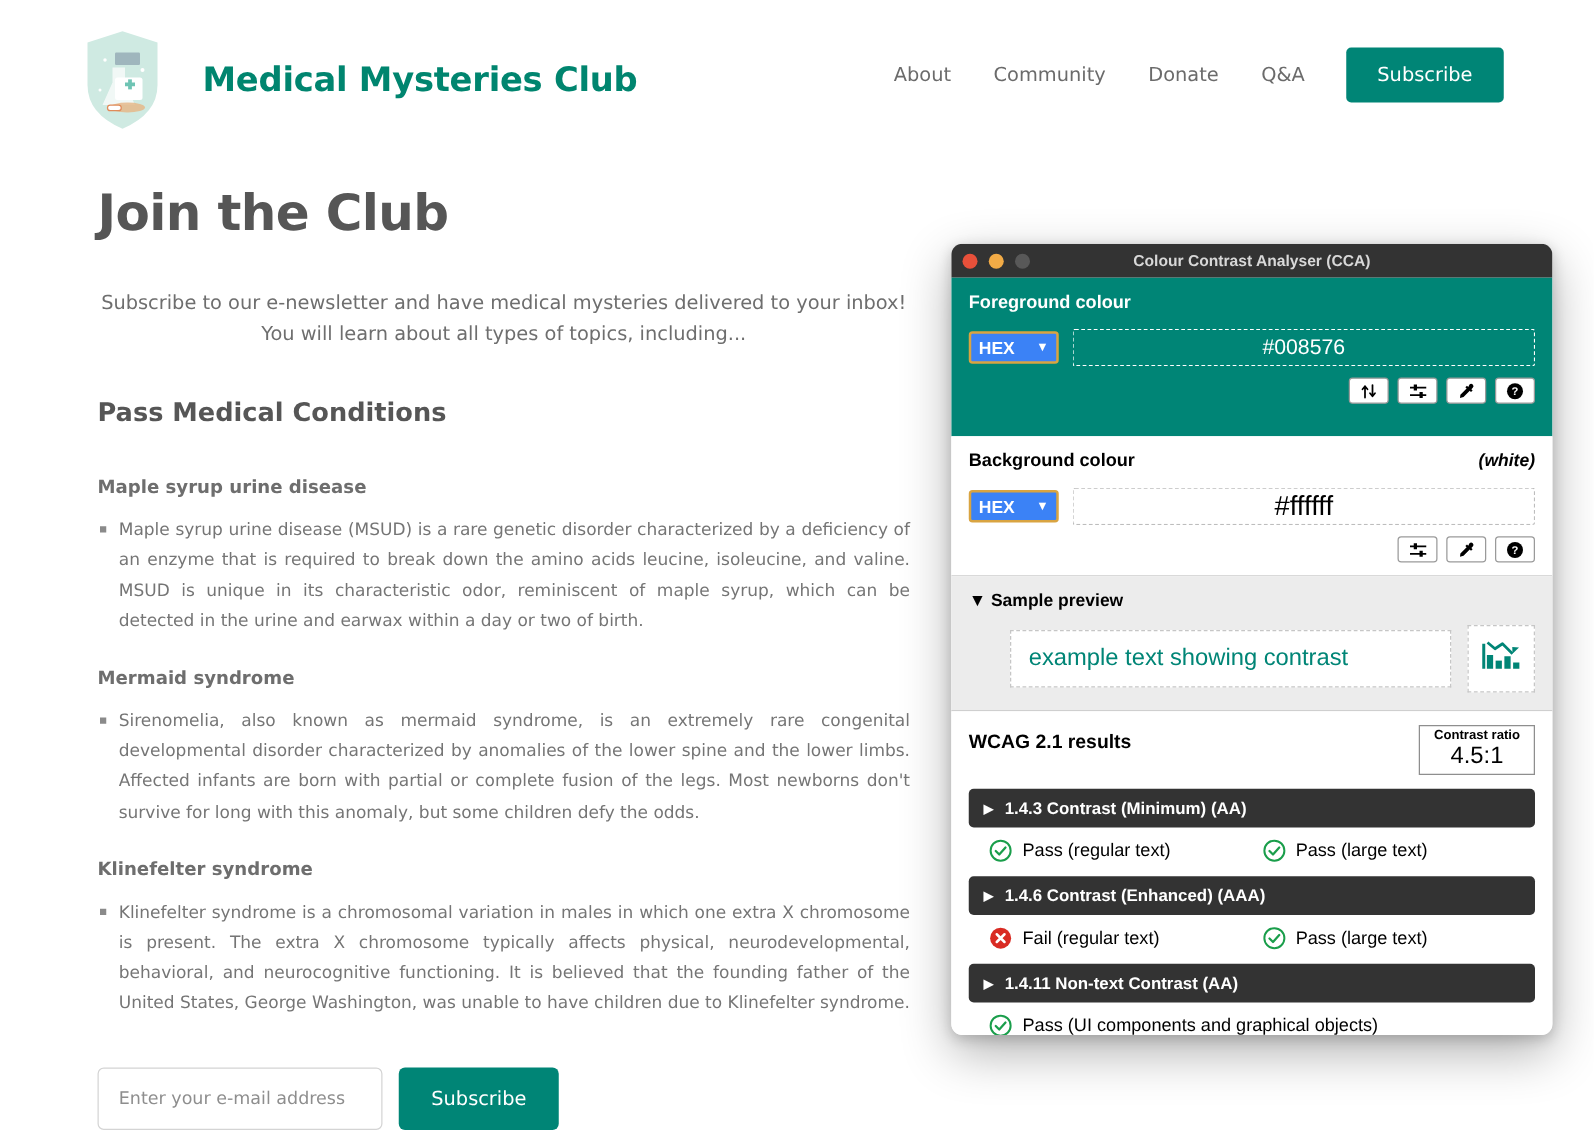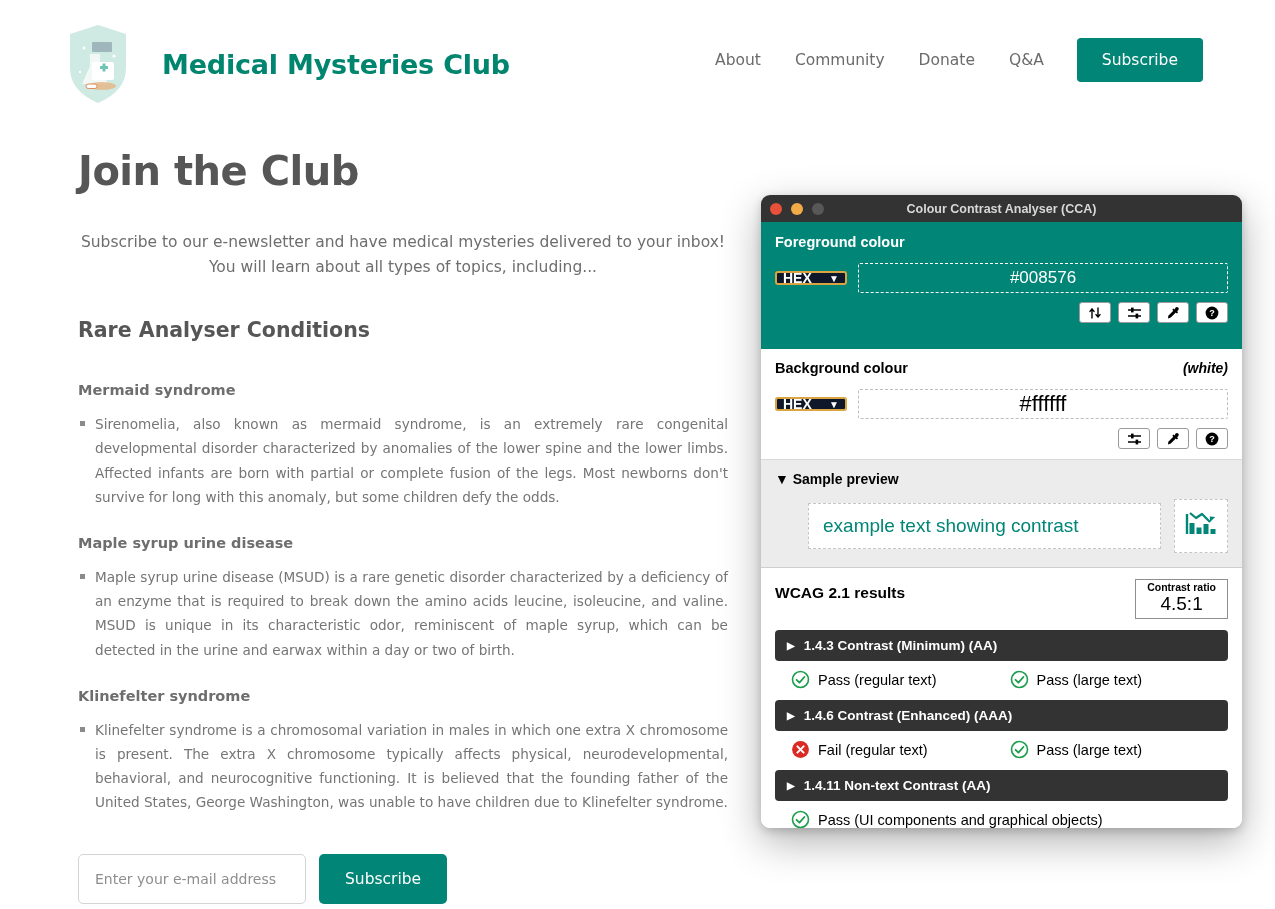--- a/index.html
+++ b/index.html
@@ -115,22 +115,22 @@
 
   .fg-panel { background:#008576; padding:12px 14px 26px 14px; }
   .panel-label { color:#ffffff; font-size:14.5px; font-weight:bold; margin-bottom:13px; }
   .bg-panel { background:#ffffff; padding:11px 14px 10px 14px; border-bottom:1px solid #d9d9d9; }
   .bg-panel .panel-label { color:#000000; }
   .panel-head { display:flex; align-items:baseline; justify-content:space-between; }
   .white-note { font-size:14px; font-style:italic; color:#000; font-weight:bold; }
 
   .color-row { display:flex; align-items:center; gap:11px; }
   .hex-select {
-    width:72px; height:14px; border-radius:3px;
-    background:#0f172a; color:#ffffff;
+    width:72px; height:26px; border-radius:3px;
+    background:#3b82f6; color:#ffffff;
     border:2px solid #d9a441;
     font-size:14px; font-weight:bold;
     padding:0 6px; cursor:pointer;
     display:flex; align-items:center; justify-content:space-between;
     font-family:"Liberation Sans", sans-serif;
   }
   .hex-select .chev { font-size:10px; }
   .hex-value-fg {
     flex:1; height:30px; border:1px dashed #ffffff; border-radius:2px;
     display:flex; align-items:center; justify-content:center;
@@ -210,33 +210,33 @@
     <a class="nav-link">Community</a>
     <a class="nav-link">Donate</a>
     <a class="nav-link">Q&amp;A</a>
     <button class="nav-cta">Subscribe</button>
   </nav>
 </div>
 
 <div class="content">
   <h1 class="page-title">Join the Club</h1>
   <p class="intro">Subscribe to our e-newsletter and have medical mysteries delivered to your inbox! You will learn about all types of topics, including...</p>
-  <h2 class="section-title">Rare Analyser Conditions</h2>
+  <h2 class="section-title">Pass Medical Conditions</h2>
+
+  <div class="entry">
+    <h3 class="entry-title">Maple syrup urine disease</h3>
+    <ul class="entry-list">
+      <li>Maple syrup urine disease (MSUD) is a rare genetic disorder characterized by a deficiency of an enzyme that is required to break down the amino acids leucine, isoleucine, and valine. MSUD is unique in its characteristic odor, reminiscent of maple syrup, which can be detected in the urine and earwax within a day or two of birth.</li>
+    </ul>
+  </div>
 
   <div class="entry">
     <h3 class="entry-title">Mermaid syndrome</h3>
     <ul class="entry-list">
       <li>Sirenomelia, also known as mermaid syndrome, is an extremely rare congenital developmental disorder characterized by anomalies of the lower spine and the lower limbs. Affected infants are born with partial or complete fusion of the legs. Most newborns don't survive for long with this anomaly, but some children defy the odds.</li>
-    </ul>
-  </div>
-
-  <div class="entry">
-    <h3 class="entry-title">Maple syrup urine disease</h3>
-    <ul class="entry-list">
-      <li>Maple syrup urine disease (MSUD) is a rare genetic disorder characterized by a deficiency of an enzyme that is required to break down the amino acids leucine, isoleucine, and valine. MSUD is unique in its characteristic odor, reminiscent of maple syrup, which can be detected in the urine and earwax within a day or two of birth.</li>
     </ul>
   </div>
 
   <div class="entry">
     <h3 class="entry-title">Klinefelter syndrome</h3>
     <ul class="entry-list">
       <li>Klinefelter syndrome is a chromosomal variation in males in which one extra X chromosome is present. The extra X chromosome typically affects physical, neurodevelopmental, behavioral, and neurocognitive functioning. It is believed that the founding father of the United States, George Washington, was unable to have children due to Klinefelter syndrome.</li>
     </ul>
   </div>
 

